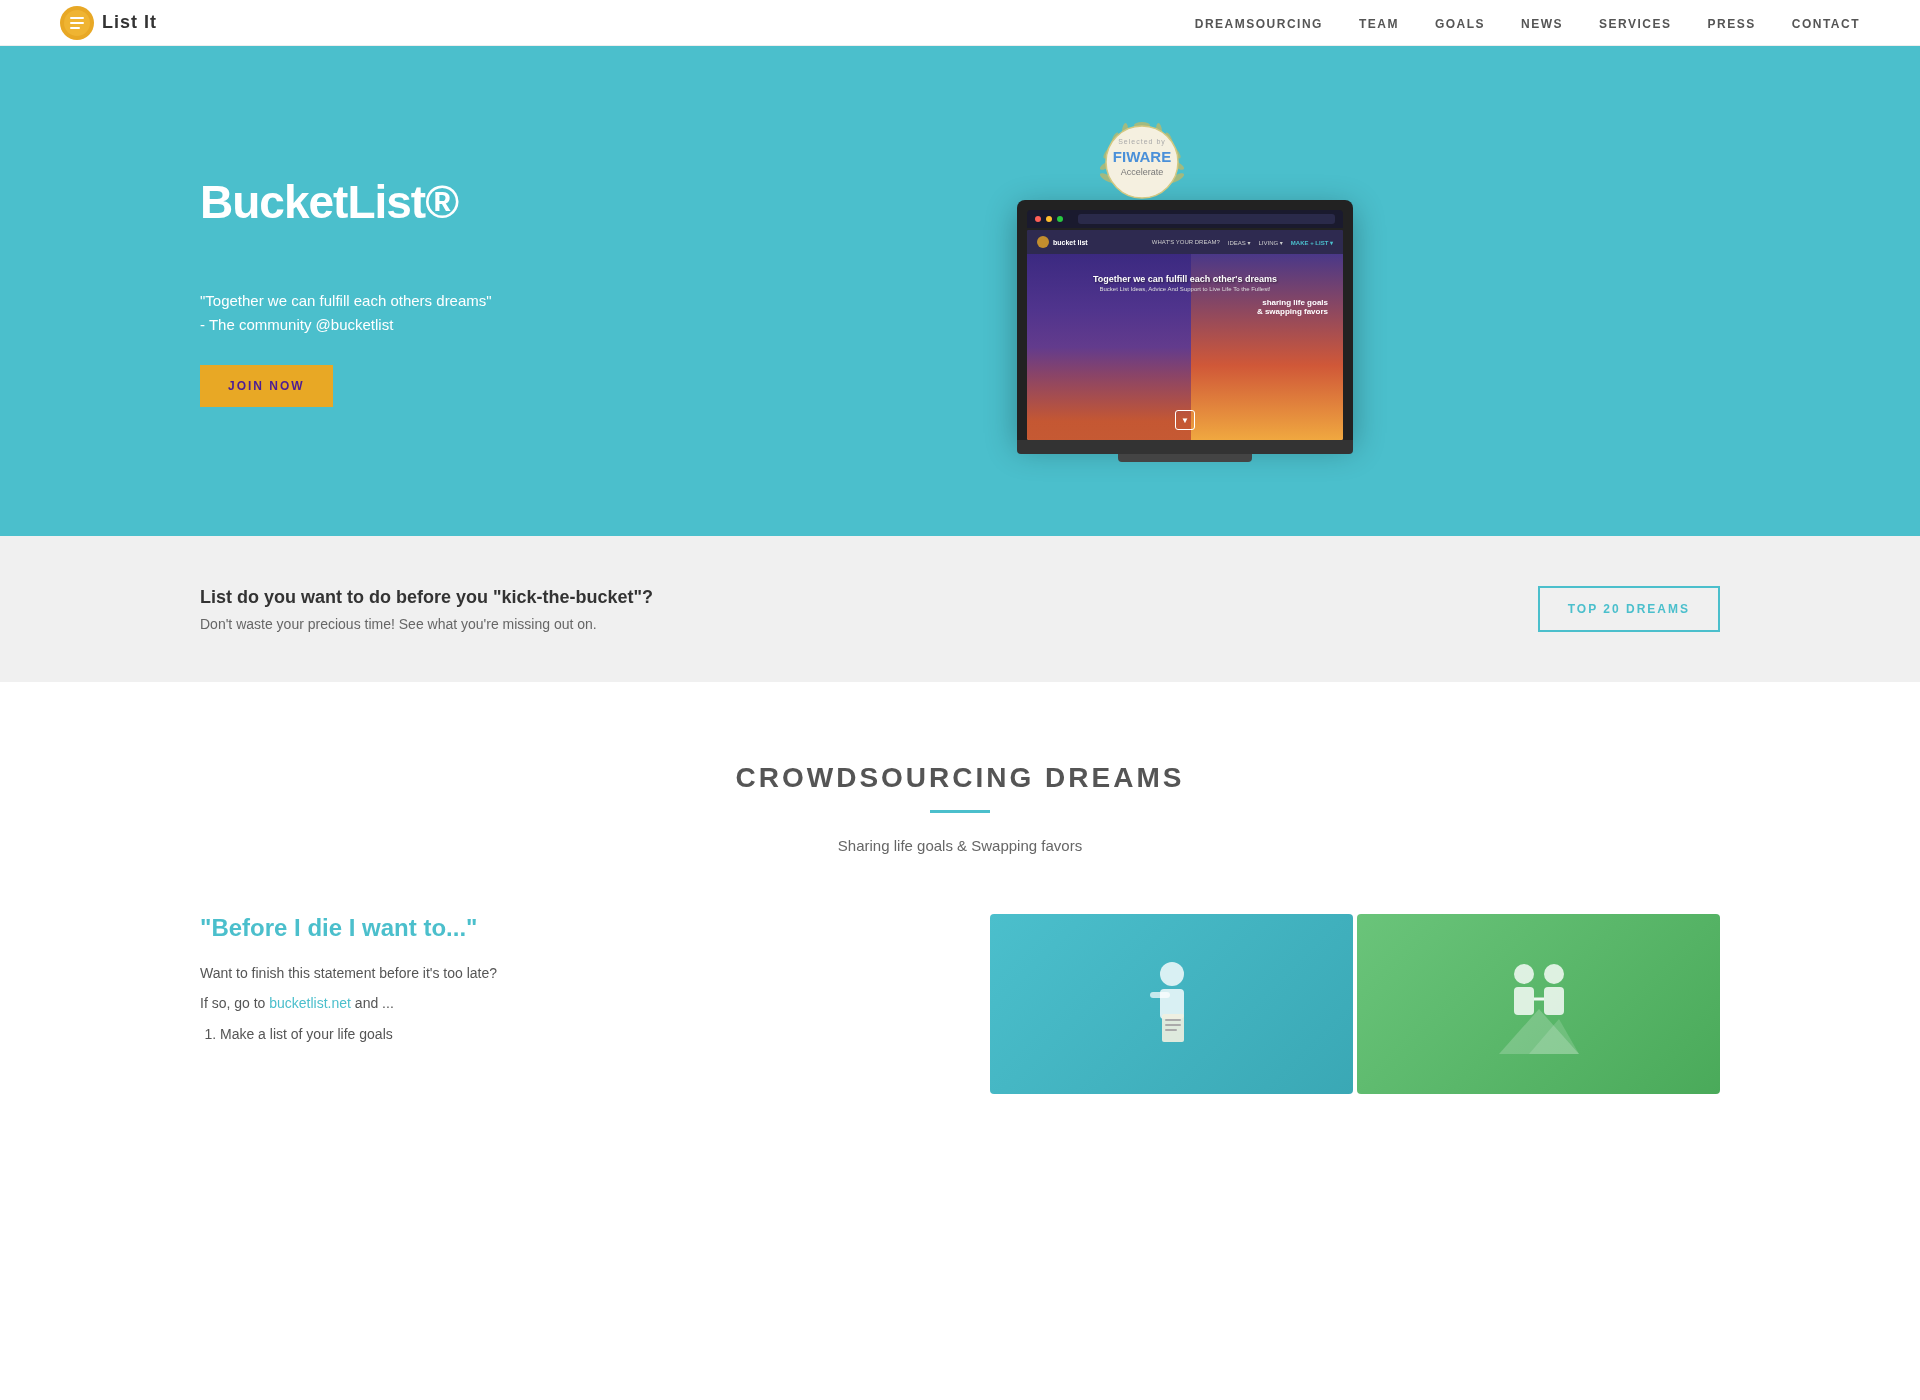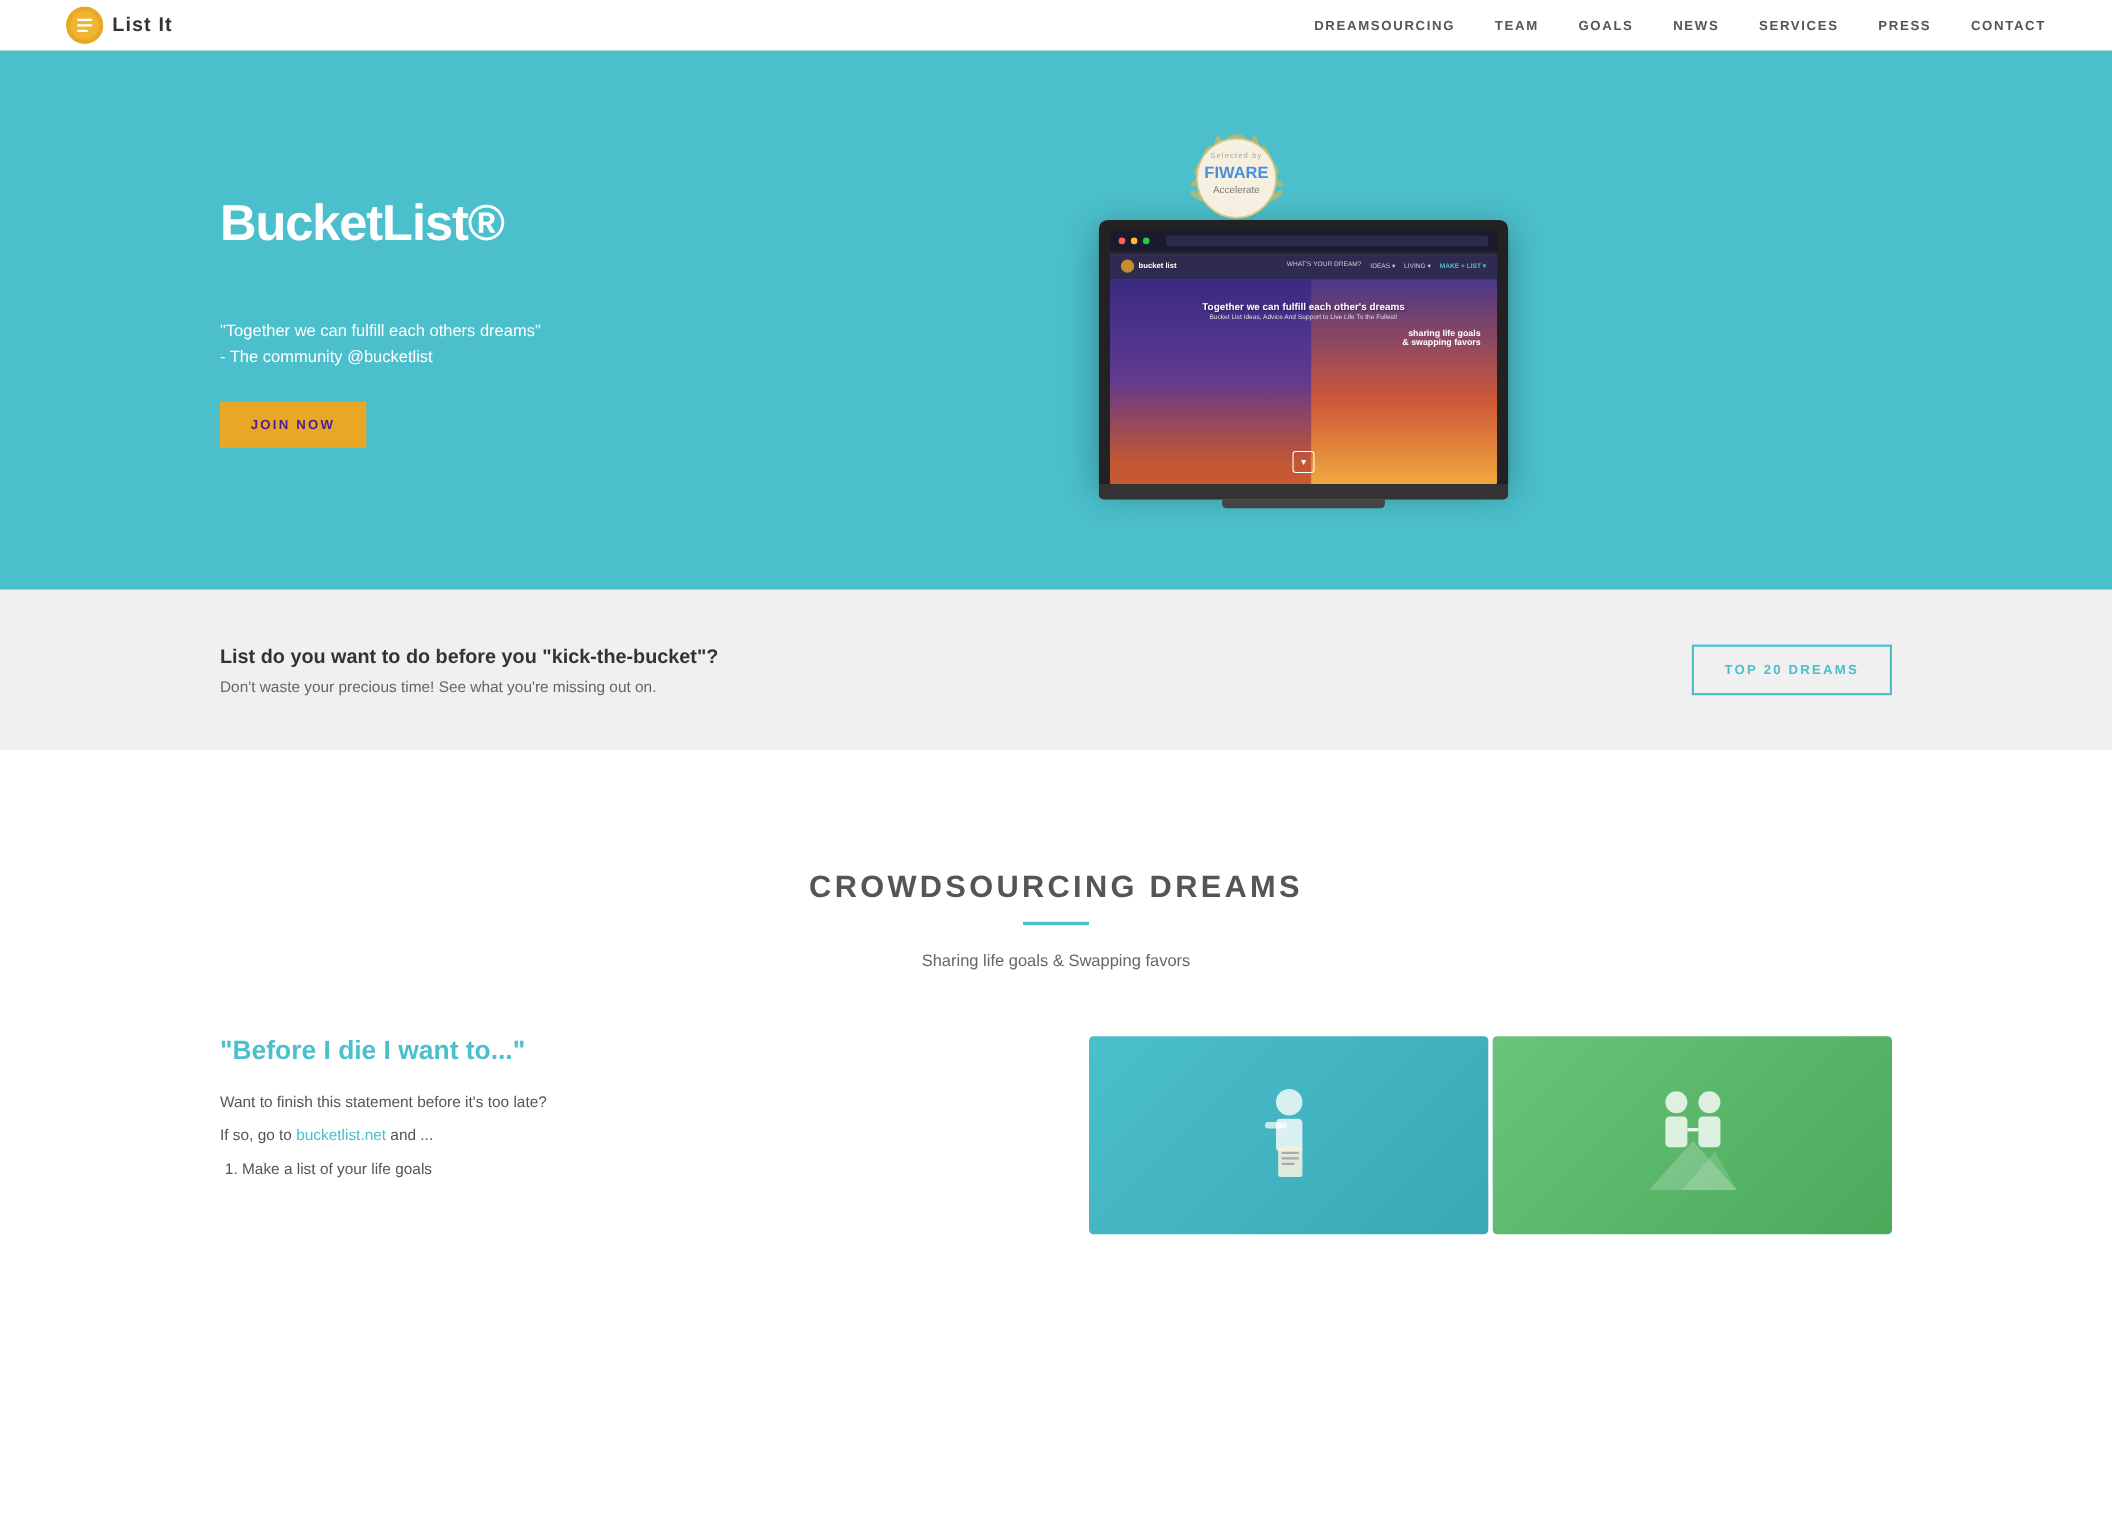--- a/index.html
+++ b/index.html
@@ -139,21 +139,21 @@
       padding: 14px 28px;
       text-decoration: none;
       text-transform: uppercase;
       cursor: pointer;
       background: transparent;
       white-space: nowrap;
     }
 
     
     .section {
-      padding: 108px 200px;
+      padding: 80px 200px;
       background: #fff;
     }
     .section-title {
       text-align: center;
       font-size: 28px;
       font-weight: 700;
       color: #555;
       letter-spacing: 3px;
       text-transform: uppercase;
       margin-bottom: 16px;
@@ -270,21 +270,21 @@
     <h1 class="hero-title">BucketList®</h1>
     <div class="hero-quote">
       <div>"Together we can fulfill each others dreams"</div>
       <div>- The community @bucketlist</div>
     </div>
     <a href="#" class="hero-btn">JOIN NOW</a>
   </div>
 
   <div class="hero-right">
 
-    <div style="position:relative; width:372px; margin-top:20px;">
+    <div style="position:relative; width:336px; margin-top:20px;">
 
       <div style="position:absolute; top:-30px; left:70px; z-index:10;">
         <svg width="110" height="110" viewBox="0 0 110 110">
 
           <g opacity="0.7">
             <ellipse cx="20" cy="55" rx="8" ry="3" fill="#c8b860" transform="rotate(-30 20 55)"></ellipse>
             <ellipse cx="22" cy="42" rx="8" ry="3" fill="#c8b860" transform="rotate(-50 22 42)"></ellipse>
             <ellipse cx="28" cy="30" rx="8" ry="3" fill="#c8b860" transform="rotate(-70 28 30)"></ellipse>
             <ellipse cx="38" cy="21" rx="8" ry="3" fill="#c8b860" transform="rotate(-85 38 21)"></ellipse>
             <ellipse cx="90" cy="55" rx="8" ry="3" fill="#c8b860" transform="rotate(30 90 55)"></ellipse>

